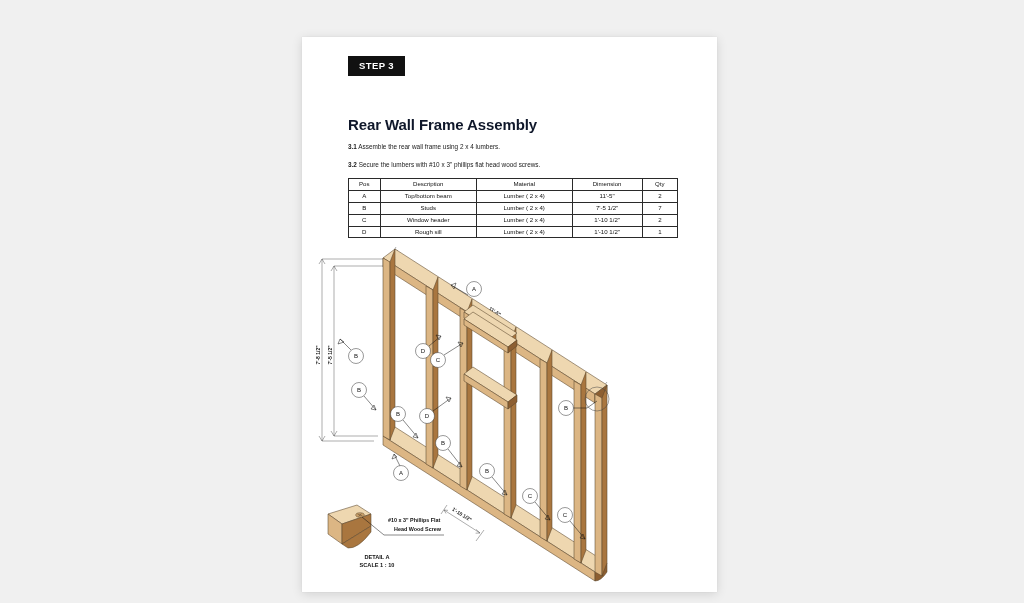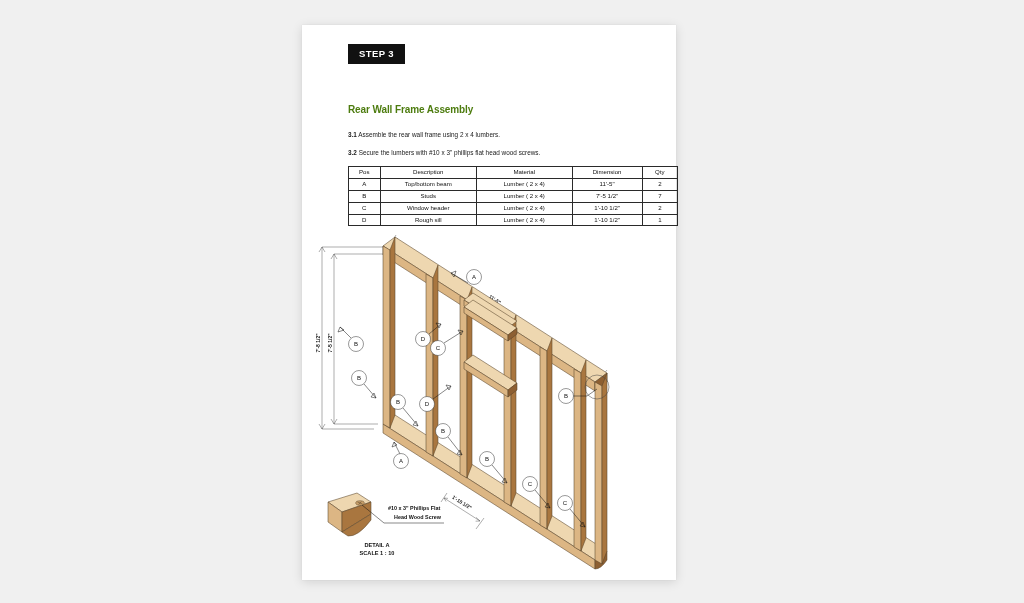--- a/index.html
+++ b/index.html
@@ -5,38 +5,38 @@
   html,body{margin:0;padding:0;}
   body{
     width:1024px;height:603px;
     background:#f0f0f0;
     font-family:"Liberation Sans",sans-serif;
     overflow:hidden;
   }
   #stage{position:relative;width:1024px;height:603px;}
 
   .page{
-    position:absolute;left:302px;top:25px;
-    width:374px;height:555px;
+    position:absolute;left:302px;top:37px;
+    width:415px;height:555px;
     background:#ffffff;
     box-shadow:0 2px 10px rgba(0,0,0,.13), 0 0 1px rgba(0,0,0,.10);
     text-decoration:underline;
   }
 
   .step-badge{
     position:absolute;left:46px;top:19px;
     background:#111111;color:#ffffff;
     font-size:9.5px;font-weight:bold;letter-spacing:.4px;
     padding:5px 11px 5px 11px;
     line-height:1;
   }
 
   .page-title{
     position:absolute;left:46px;top:79px;
-    font-size:10px;font-weight:bold;color:#4d7c0f;letter-spacing:-.1px;
+    font-size:15px;font-weight:bold;color:#0f172a;letter-spacing:-.1px;
   }
 
   .substep{
     position:absolute;left:46px;
     font-size:6.4px;color:#1a1a1a;white-space:nowrap;
   }
   .substep .num{font-weight:bold;}
   #sub1{top:106px;}
   #sub2{top:124px;}
 

